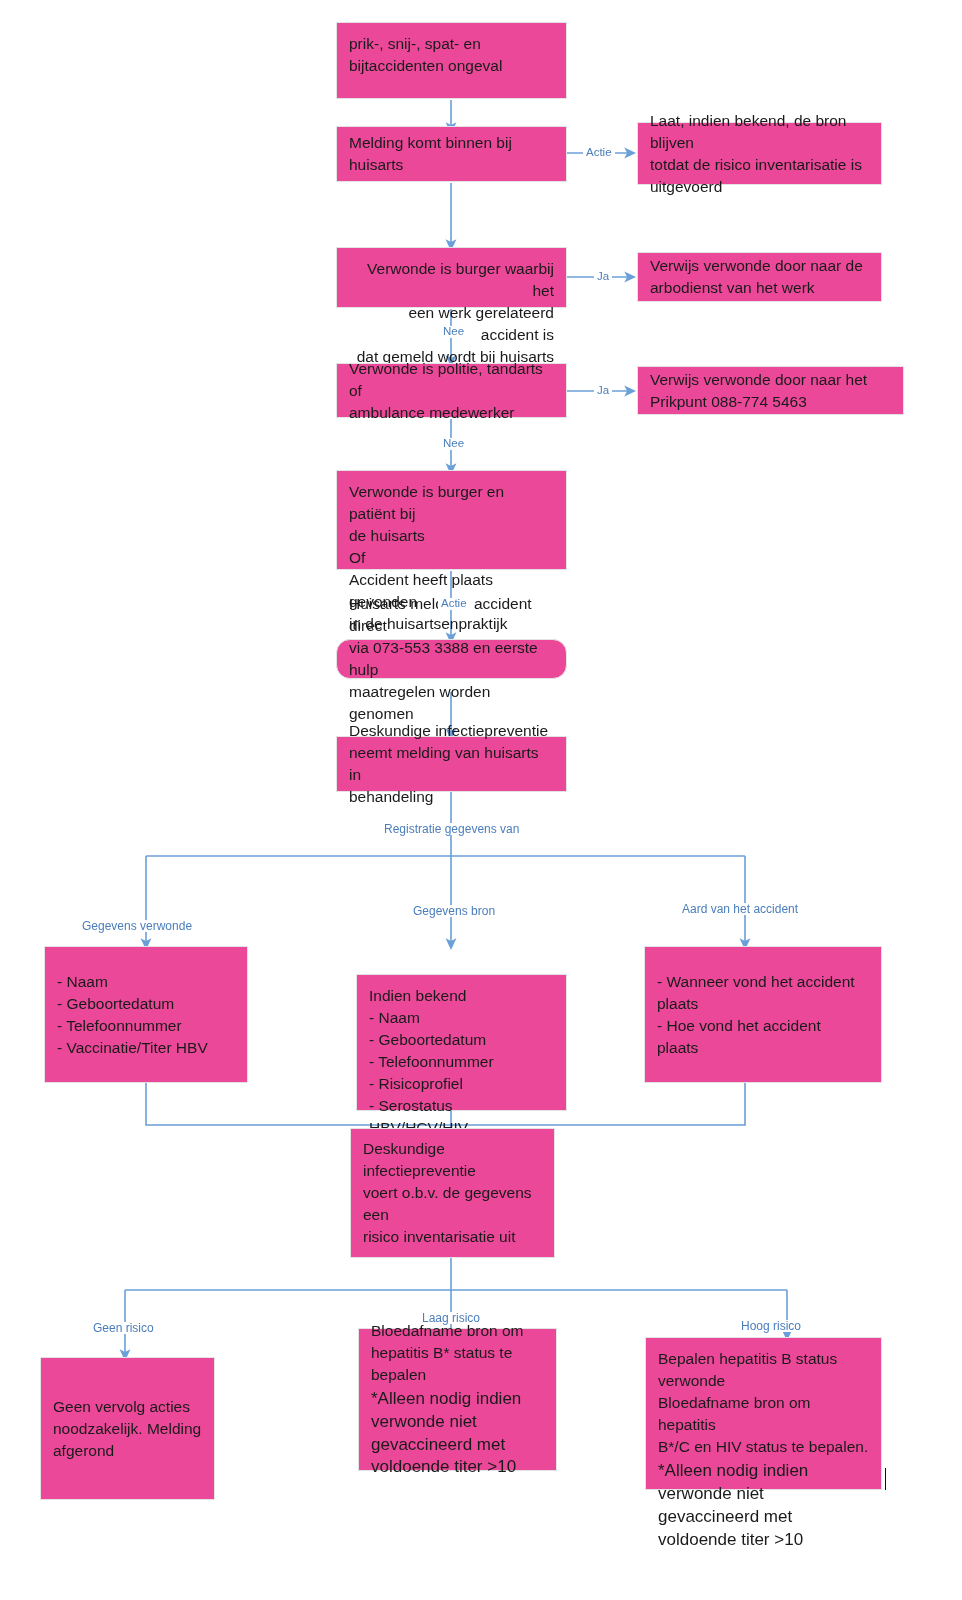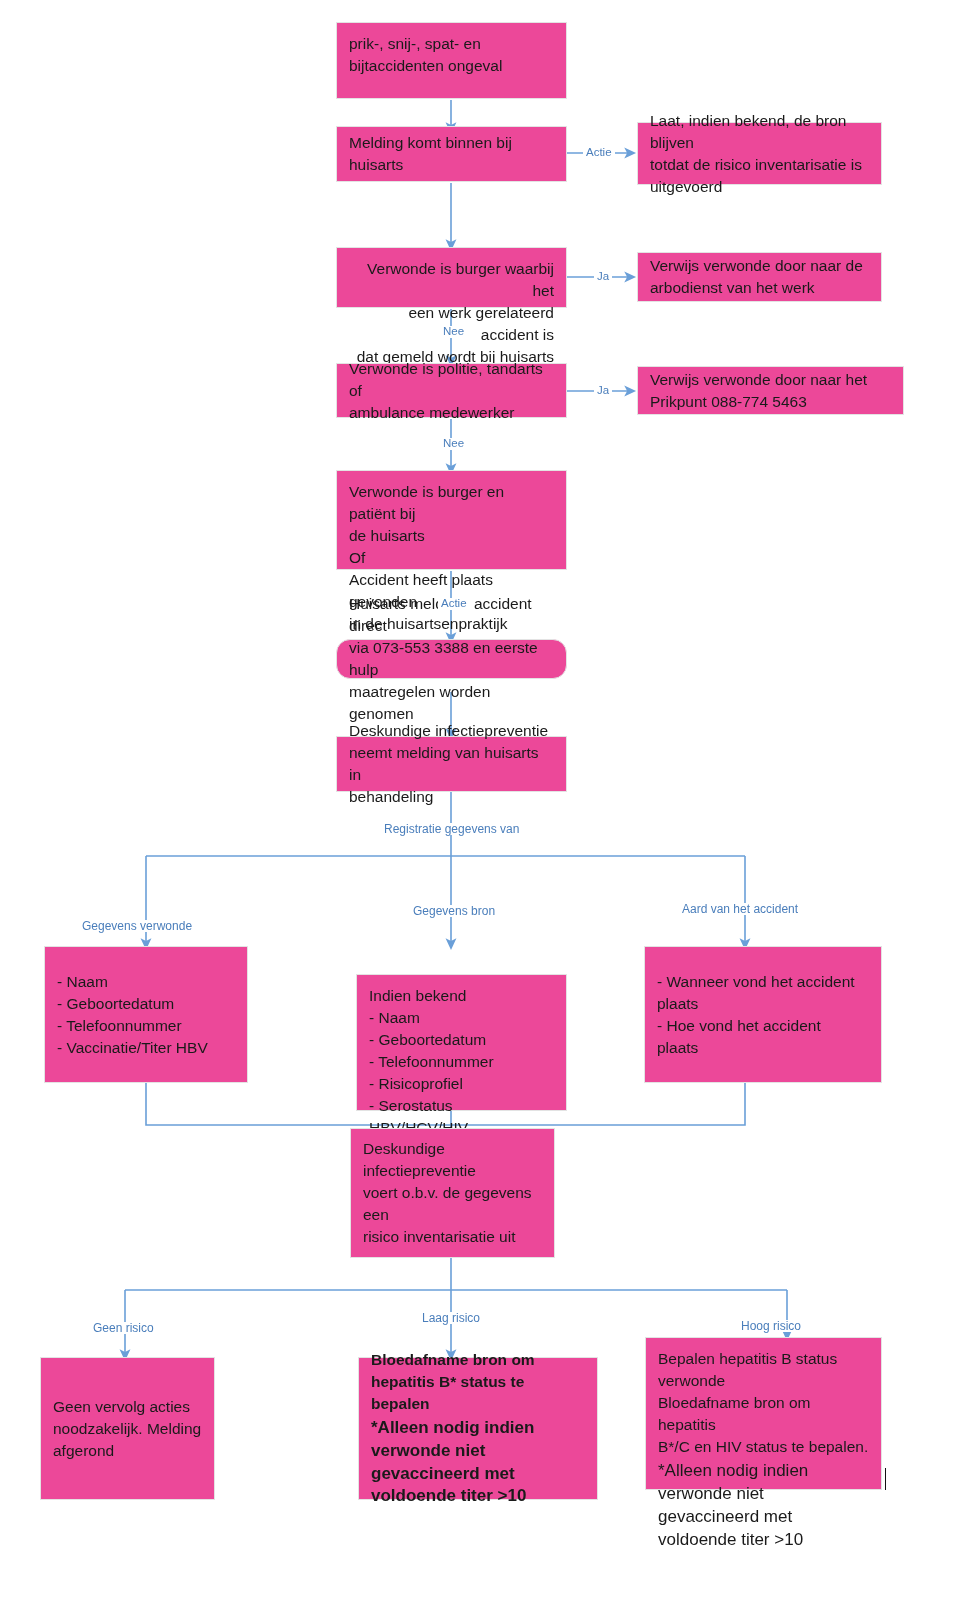--- a/index.html
+++ b/index.html
@@ -155,21 +155,21 @@
 plaats</div>
 
   <div class="node" style="left:350px;top:1128px;width:205px;height:130px;">Deskundige infectiepreventie
 voert o.b.v. de gegevens een
 risico inventarisatie uit</div>
 
   <div class="node" style="left:40px;top:1357px;width:175px;height:143px;">Geen vervolg acties
 noodzakelijk. Melding
 afgerond</div>
 
-  <div class="node" style="left:358px;top:1357px;width:240px;height:143px;font-weight:bold;">
+  <div class="node" style="left:358px;top:1328px;width:199px;height:143px;">
     <span>Bloedafname bron om
 hepatitis B* status te bepalen</span>
     <span class="sub">*Alleen nodig indien verwonde niet
 gevaccineerd met voldoende titer  &gt;10</span>
   </div>
 
   <div class="node top" style="left:645px;top:1337px;width:237px;height:153px;">
     <span>Bepalen hepatitis B status
 verwonde
 Bloedafname bron om hepatitis

